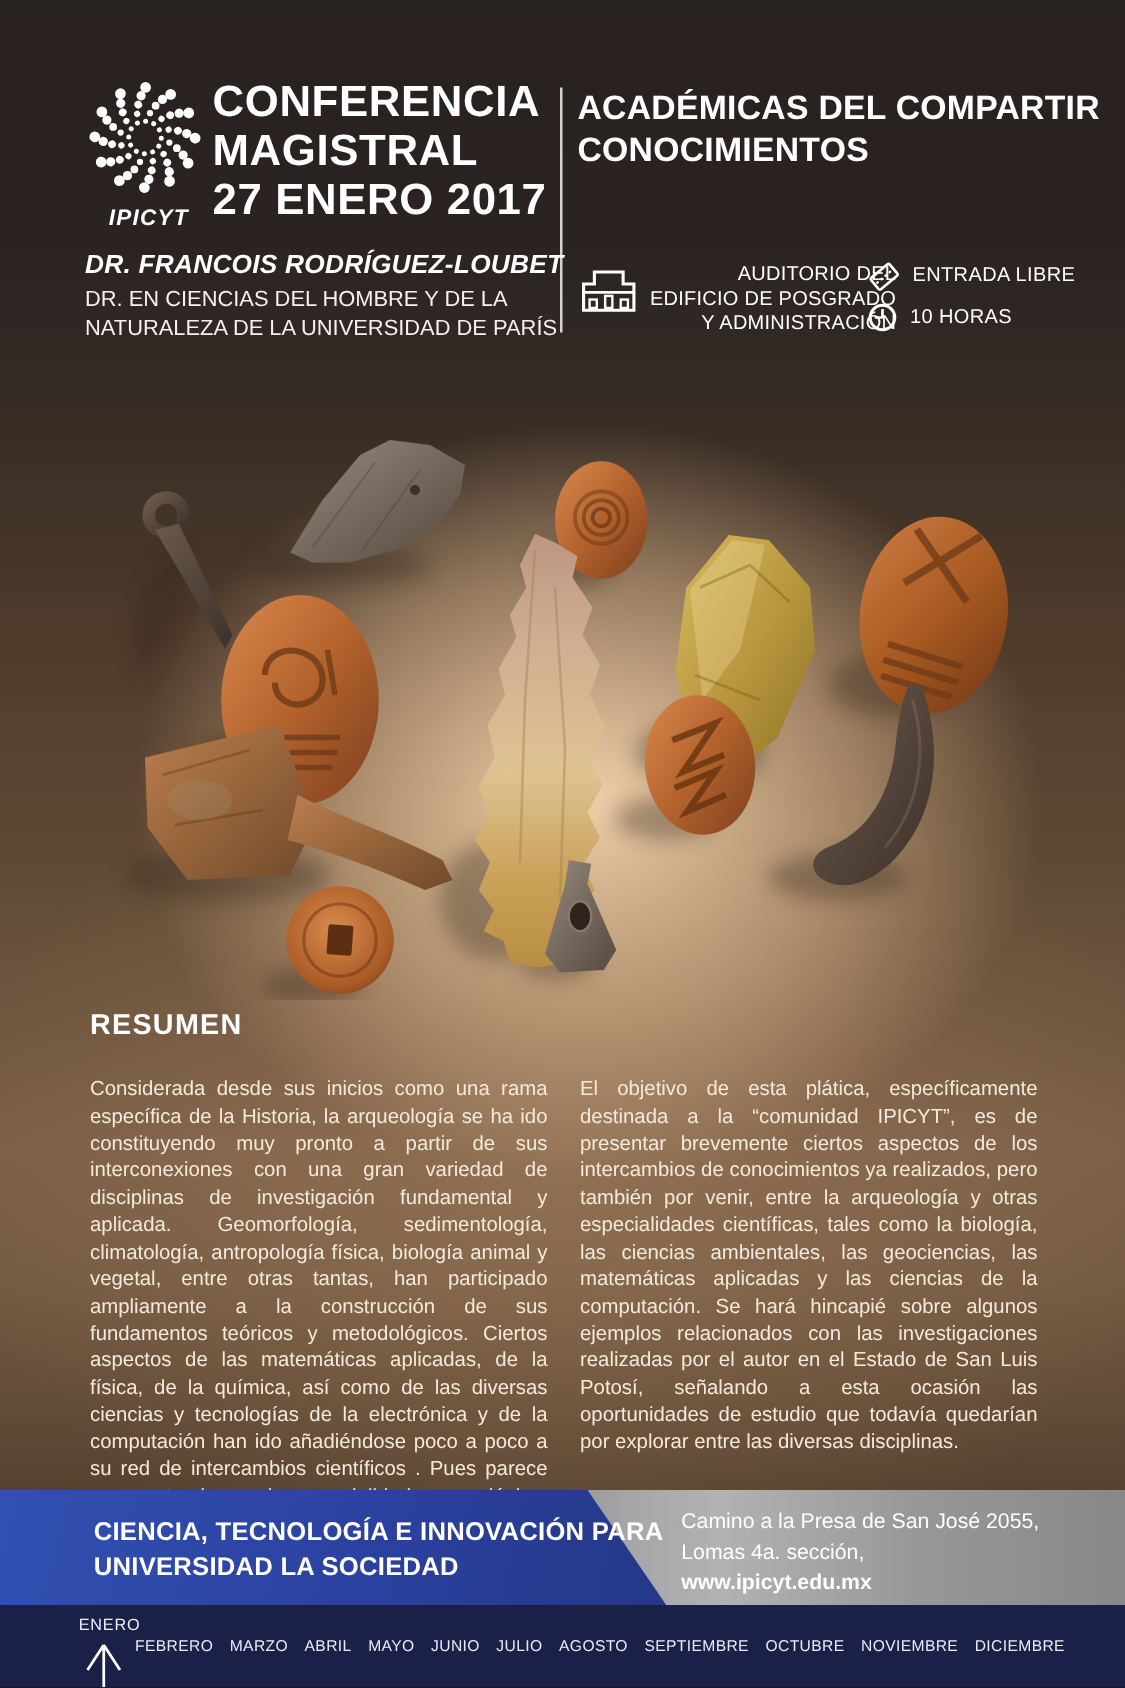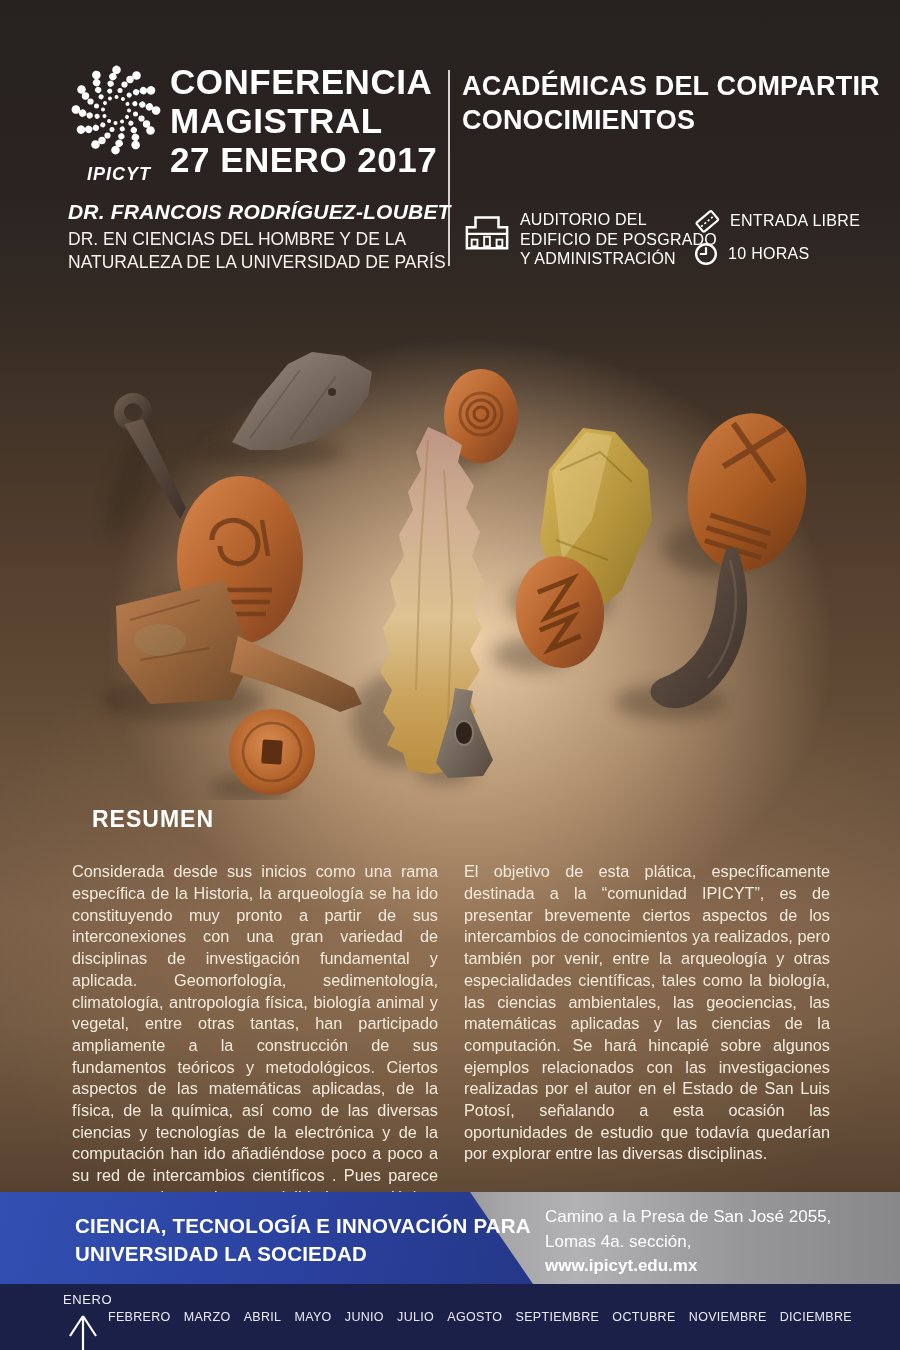--- a/index.html
+++ b/index.html
@@ -13,28 +13,28 @@
   }
   .abs{position:absolute;}
   
   .logo-wrap{left:64px;top:58px;width:110px;text-align:center;}
   .logo-word{font-style:italic;font-weight:bold;font-size:18px;letter-spacing:1px;margin-top:2px;}
   .event-title{left:170px;top:62px;font-weight:bold;font-size:35px;line-height:39px;letter-spacing:.5px;}
   .speaker-name{left:68px;top:200px;font-weight:bold;font-size:21px;letter-spacing:.2px;font-style:italic;}
   .speaker-degree{left:68px;top:228px;font-size:17.5px;line-height:23px;color:#f4f1ee;}
   .vdivider{left:448px;top:70px;width:2px;height:196px;background:rgba(255,255,255,.8);}
   .talk-title{left:462px;top:70px;font-weight:bold;font-size:27px;line-height:33.5px;letter-spacing:.2px;}
-  .venue-row{left:464px;top:210px;display:flex;align-items:flex-start;}
+  .venue-row{left:464px;top:210px;display:flex;align-items:flex-start;text-align:right;}
   .venue-text{margin-left:10px;font-size:16px;line-height:19.5px;letter-spacing:.2px;}
   .info-item{position:absolute;display:flex;align-items:center;}
   .info-item .lbl{margin-left:10px;font-size:16px;letter-spacing:.3px;}
   .i-ticket{left:694px;top:208px;}
   .i-clock{left:694px;top:242px;}
   
-  .resumen-title{left:72px;top:806px;font-weight:bold;font-size:23px;letter-spacing:1px;margin-left:20px;}
+  .resumen-title{left:72px;top:806px;font-weight:bold;font-size:23px;letter-spacing:1px;}
   .col{position:absolute;top:845px;width:366px;font-size:16.3px;line-height:21.7px;color:#f3eadd;
        text-align:justify;hyphens:auto;-webkit-hyphens:auto;}
   .col-left{left:72px;}
   .col-right{left:464px;}
   
   .footer-band{left:0;top:1192px;width:900px;height:92px;
     background:linear-gradient(90deg,#6f6f72 0%,#7e7e81 42%,#a6a6a9 56%,#b2b2b5 64%,#97979a 82%,#88888b 100%);}
   .footer-blue{position:absolute;left:0;top:0;width:540px;height:100%;
     background:linear-gradient(105deg,#3150b2 0%,#2b419f 55%,#243787 100%);
     -webkit-clip-path:polygon(0 0,470px 0,533px 100%,0 100%);

